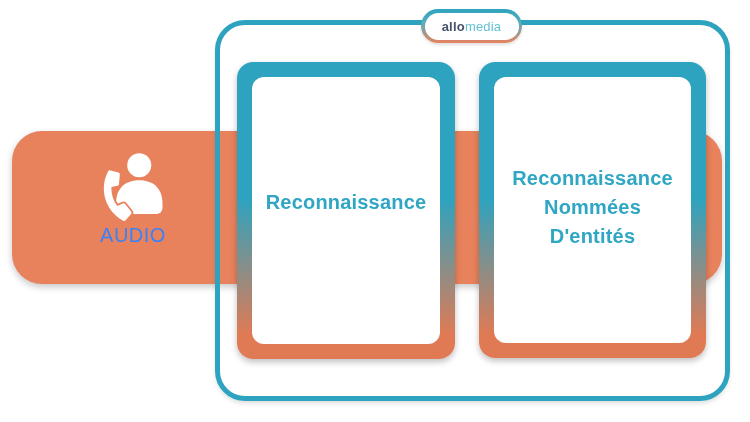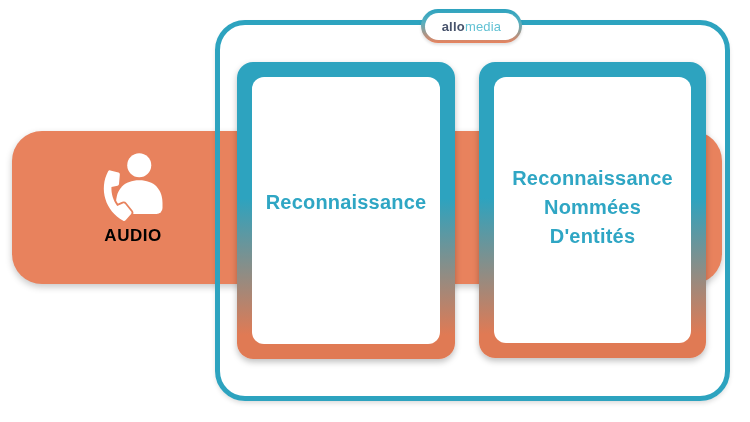--- a/index.html
+++ b/index.html
@@ -28,23 +28,23 @@
     z-index:1;
   }
   .person-phone{
     position:absolute;left:98px;top:147px;
     width:72px;height:77px;
     z-index:2;
   }
   .audio-label{
     position:absolute;left:43px;top:224px;width:180px;
     z-index:2;
-    color:#000000;
-    font-weight:700;
-    font-size:17px;
+    color:#3b82f6;
+    font-weight:400;
+    font-size:20px;
     line-height:23px;
     letter-spacing:0.5px;
     text-align:center;
   }
   .audio-label span{display:block;}
   
   .outer-container{
     position:absolute;left:215px;top:20px;
     width:515px;height:381px;
     border:5px solid var(--teal);

